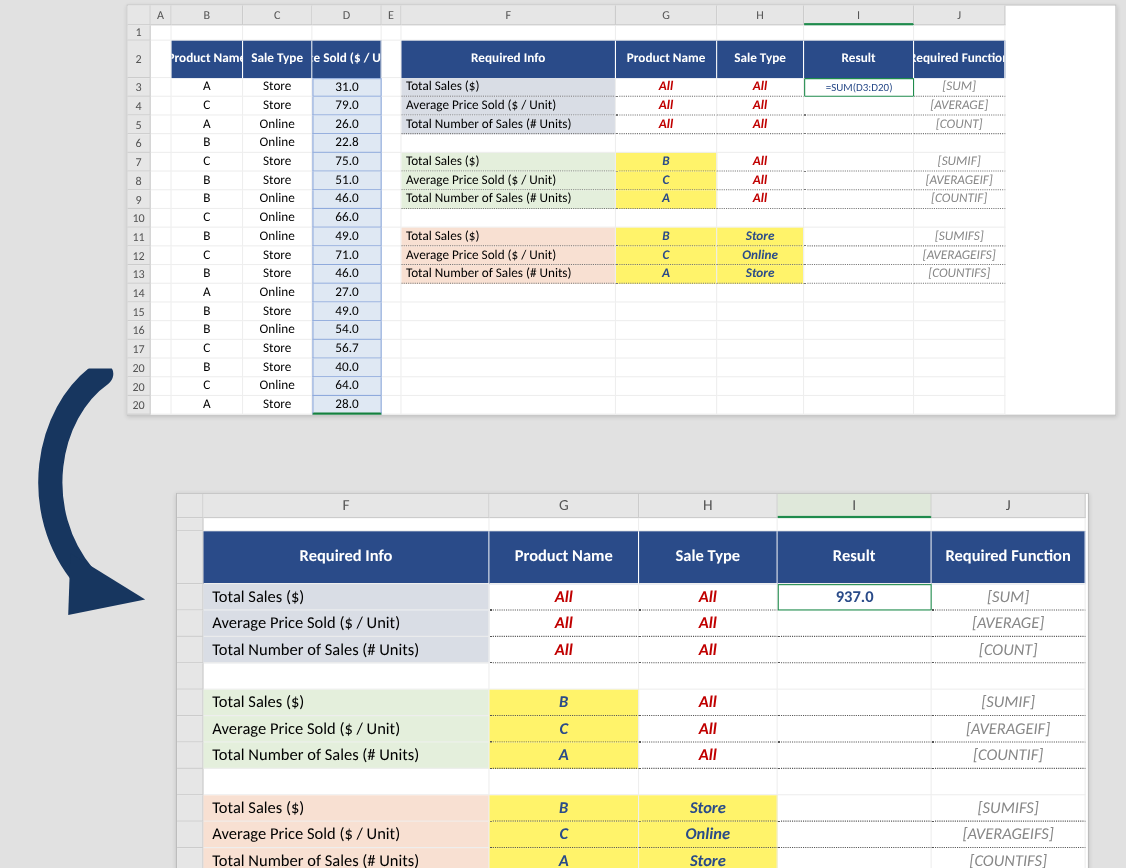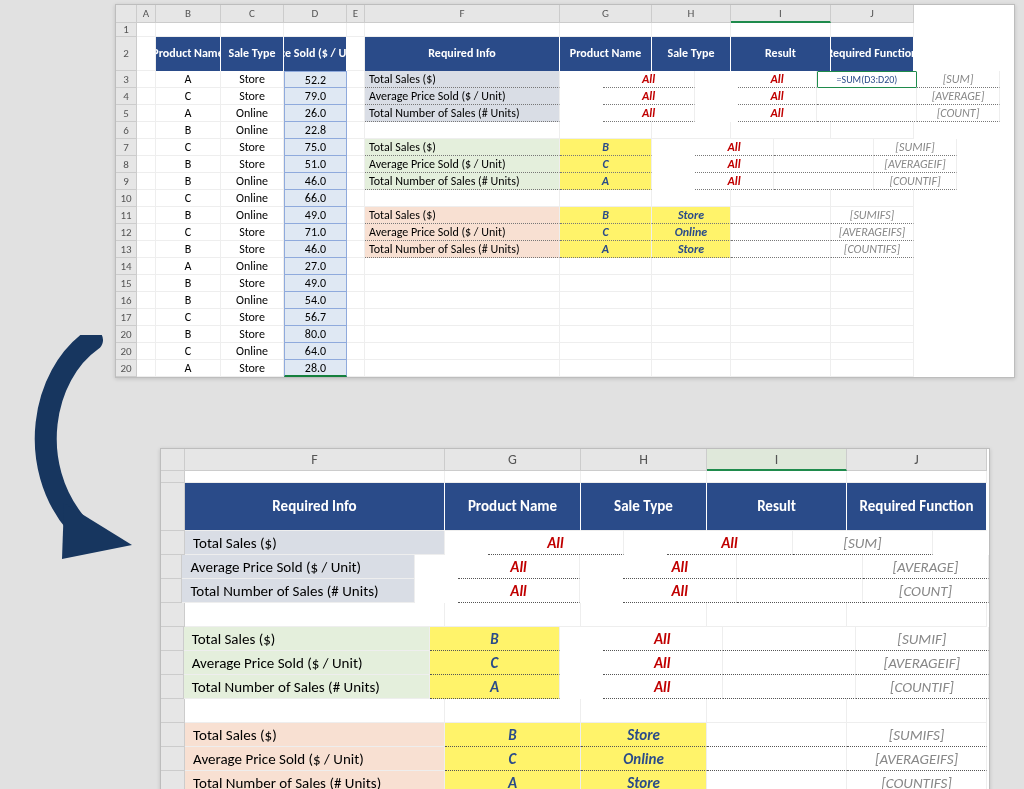--- a/index.html
+++ b/index.html
@@ -46,21 +46,21 @@
   
   .hdr { background:#2a4b89; color:#fff; font-weight:700; text-align:center; justify-content:center; border-right:1px solid #fff; border-bottom:none; line-height:1.1; }
   .priceCell { background:#dfe8f3; border:1px solid #8faadc; border-top:none; }
   .priceCell.first{border-top:1px solid #8faadc}
   .priceCell.last{border-bottom:2px solid #15803d}
   .info1 { background:#d9dde5; border-bottom:1px dotted #777; }
   .info2 { background:#e4efdc; border-bottom:1px dotted #777; }
   .info3 { background:#f8e0d2; border-bottom:1px dotted #777; }
   .hiB { background:#fff36a; color:#2a4b89; font-weight:700; font-style:italic; }
   .hiK { background:#fff36a; color:#2a4b89; font-weight:700; font-style:italic; }
-  .allRed{ color:#c00000; font-weight:700; font-style:italic;margin-left:43px;}
+  .allRed{ color:#c00000; font-weight:700; font-style:italic;}
   .dot  { border-bottom:1px dotted #777; }
   .func { color:#888; font-style:italic; }
   .formula { color:#2a4b89; font-size:10px; border:1.5px solid #1f8b4c; border-radius:1px;}
   .chHi { border-bottom:2px solid #1f8b4c; }
 
   
   .arrow { position:absolute; left:32px; top:335px; width:110px; height:230px; }
 
   
   .sheet-bot {
@@ -135,21 +135,21 @@
           <div class="c G hdr">Product Name</div>
           <div class="c H hdr">Sale Type</div>
           <div class="c I hdr">Result</div>
           <div class="c J hdr">Required Function</div>
         </div>
         <div class="rw rN">
           <div class="rh">3</div>
           <div class="c A"></div>
           <div class="c B center">A</div>
           <div class="c C center">Store</div>
-          <div class="c D center priceCell first">52.2</div>
+          <div class="c D center priceCell first">31.0</div>
           <div class="c E"></div>
           <div class="c F info1">Total Sales ($)</div>
           <div class="c G center allRed dot">All</div>
           <div class="c H center allRed dot">All</div>
           <div class="c I formula center">=SUM(D3:D20)</div>
           <div class="c J center func dot">[SUM]</div>
         </div>
         <div class="rw rN">
           <div class="rh">4</div>
           <div class="c A"></div>
@@ -330,21 +330,21 @@
           <div class="c G"></div>
           <div class="c H"></div>
           <div class="c I"></div>
           <div class="c J"></div>
         </div>
         <div class="rw rN">
           <div class="rh">20</div>
           <div class="c A"></div>
           <div class="c B center">B</div>
           <div class="c C center">Store</div>
-          <div class="c D center priceCell">80.0</div>
+          <div class="c D center priceCell">40.0</div>
           <div class="c E"></div>
           <div class="c F"></div>
           <div class="c G"></div>
           <div class="c H"></div>
           <div class="c I"></div>
           <div class="c J"></div>
         </div>
         <div class="rw rN">
           <div class="rh">20</div>
           <div class="c A"></div>
@@ -405,20 +405,21 @@
           <div class="bc G bhdr">Product Name</div>
           <div class="bc H bhdr">Sale Type</div>
           <div class="bc I bhdr">Result</div>
           <div class="bc J bhdr">Required Function</div>
         </div>
         <div class="brw bN">
           <div class="brh"></div>
           <div class="bc F info1">Total Sales ($)</div>
           <div class="bc G center allRed bdot">All</div>
           <div class="bc H center allRed bdot">All</div>
+          <div class="bc I result">937.0</div>
           <div class="bc J bfunc bdot">[SUM]</div>
         </div>
         <div class="brw bN">
           <div class="brh"></div>
           <div class="bc F info1">Average Price Sold ($ / Unit)</div>
           <div class="bc G center allRed bdot">All</div>
           <div class="bc H center allRed bdot">All</div>
           <div class="bc I bdot"></div>
           <div class="bc J bfunc bdot">[AVERAGE]</div>
         </div>

